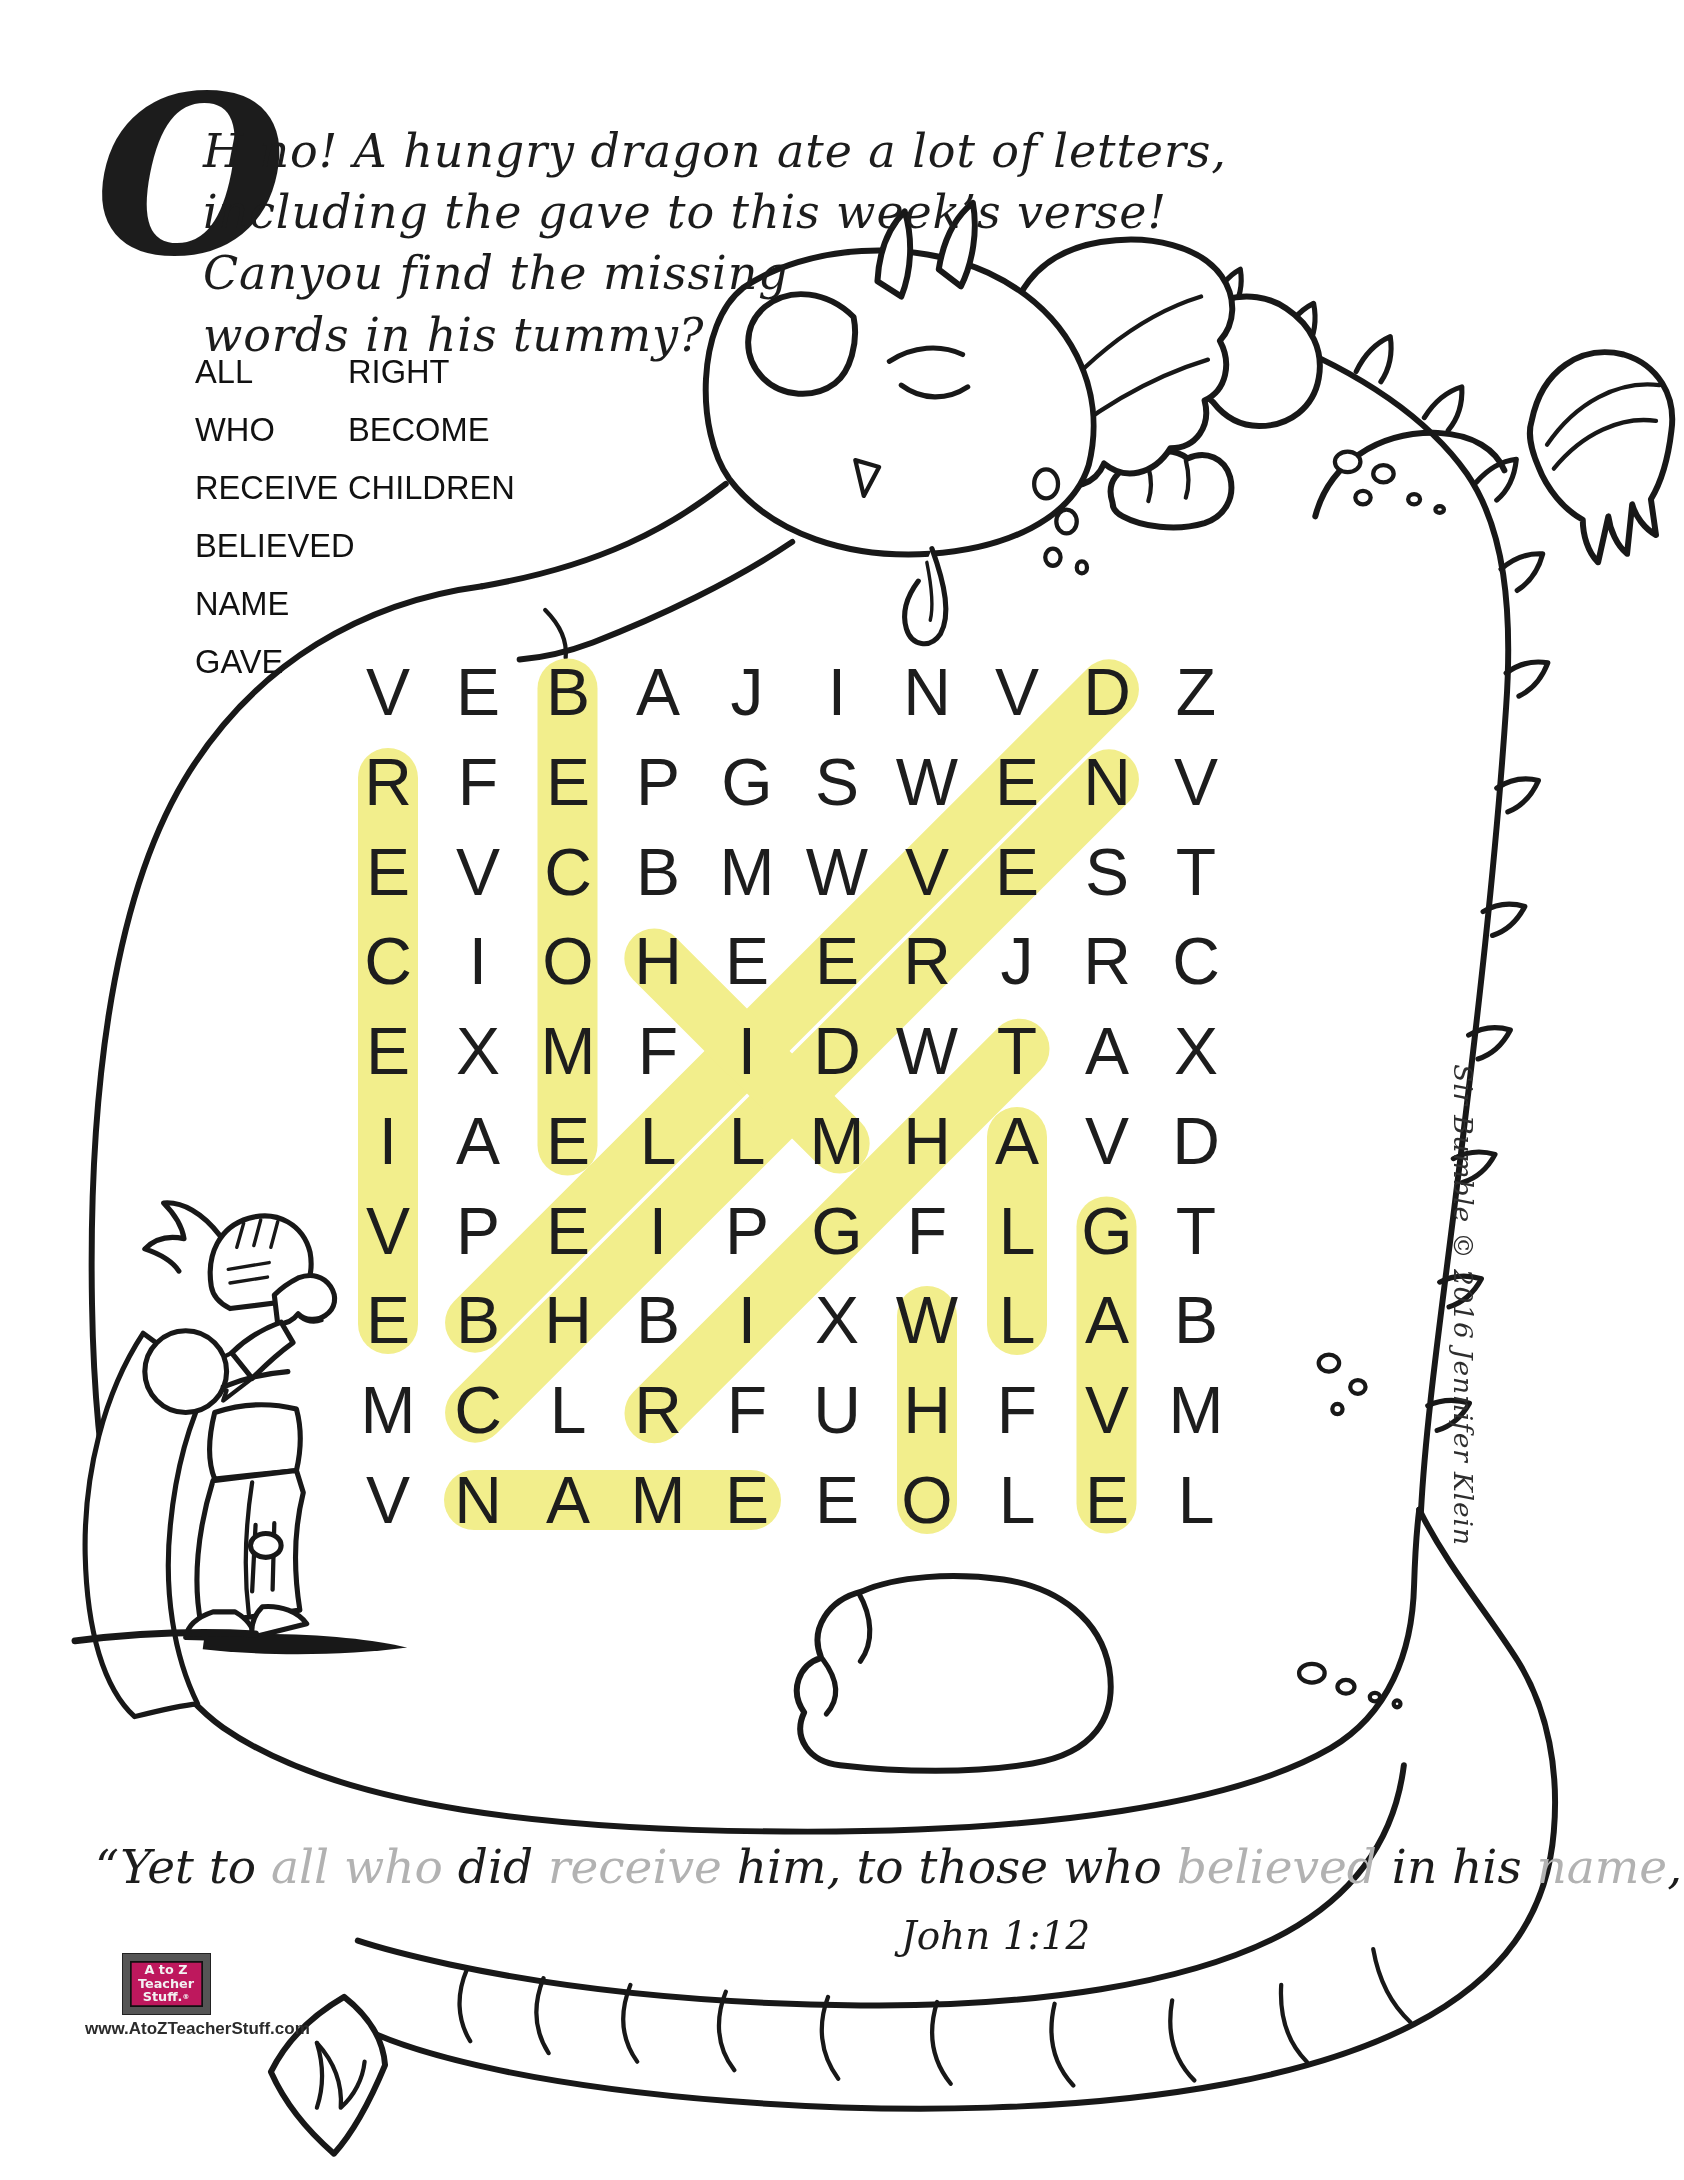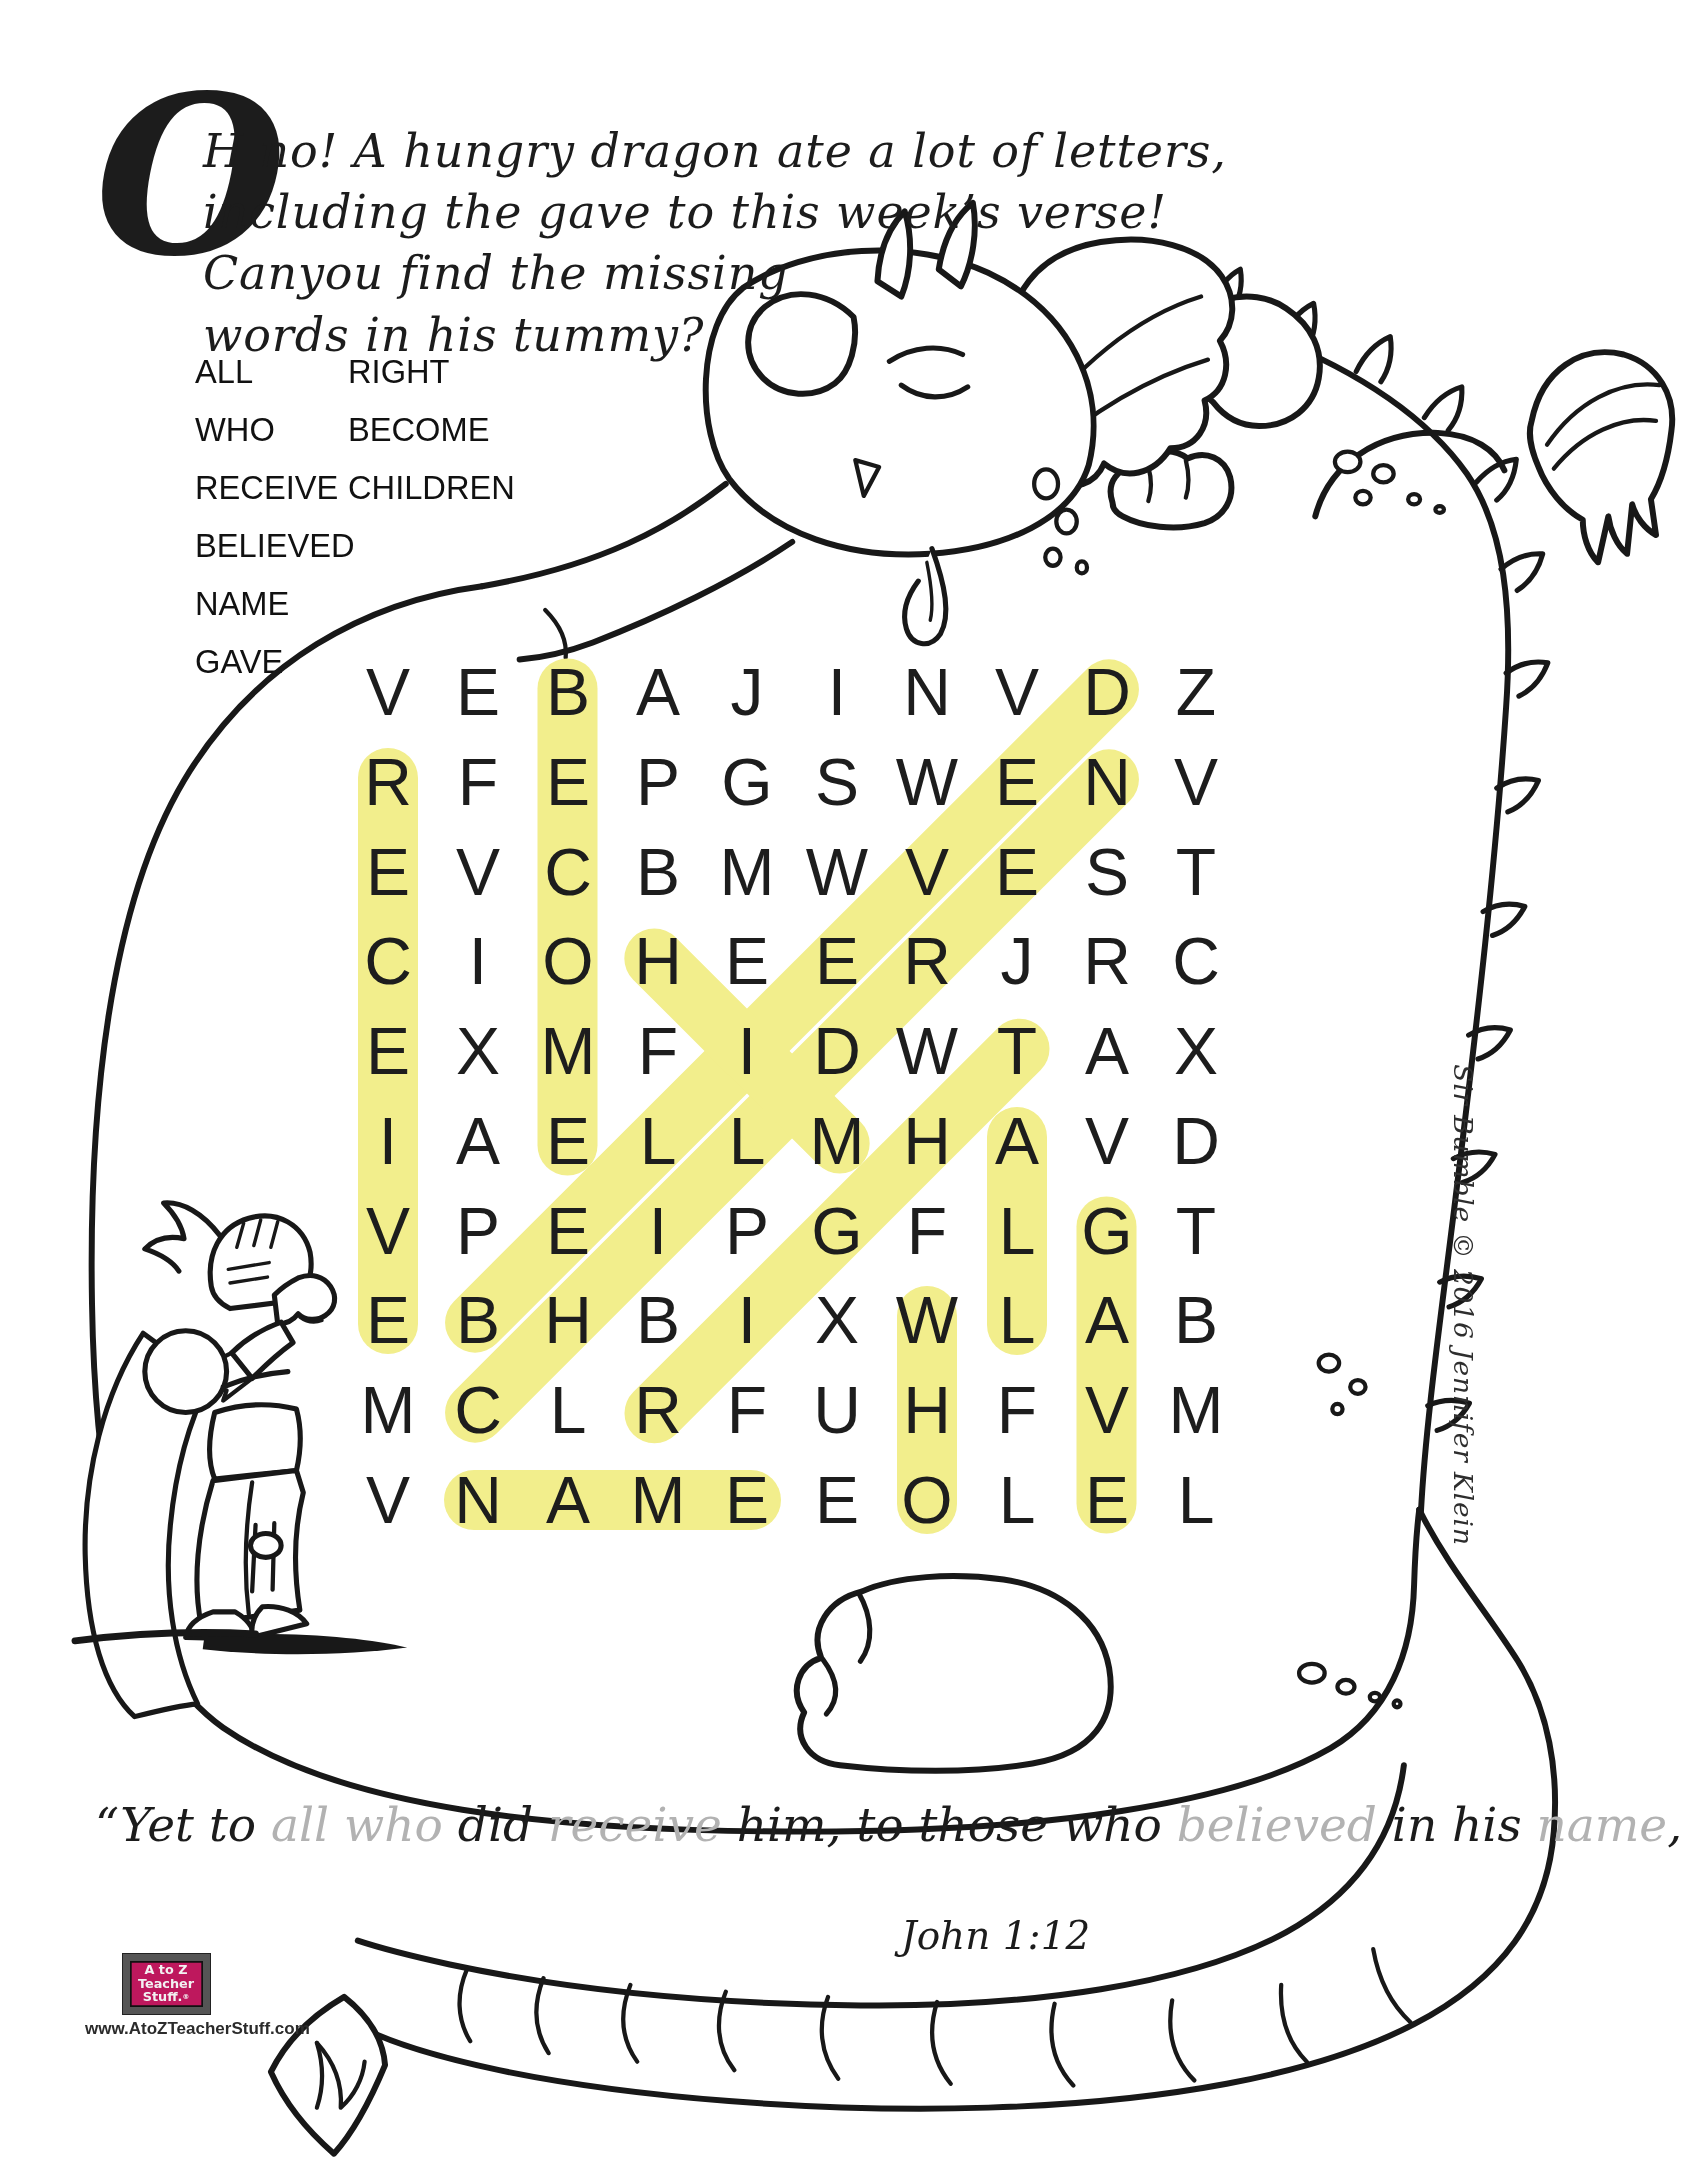--- a/index.html
+++ b/index.html
@@ -330,21 +330,21 @@
       <div class="cell" style="left: 523px; top: 1455px;">A</div>
       <div class="cell" style="left: 613px; top: 1455px;">M</div>
       <div class="cell" style="left: 702px; top: 1455px;">E</div>
       <div class="cell" style="left: 792px; top: 1455px;">E</div>
       <div class="cell" style="left: 882px; top: 1455px;">O</div>
       <div class="cell" style="left: 972px; top: 1455px;">L</div>
       <div class="cell" style="left: 1062px; top: 1455px;">E</div>
       <div class="cell" style="left: 1151px; top: 1455px;">L</div>
     </div>
 
-  <div class="txt verse-line" id="verse-line1" style="left:95px;top:1799px;"><span>“Yet to </span><span class="grey">all who</span><span> did </span><span class="grey">receive</span><span> him, to those who </span><span class="grey">believed</span><span> in his </span><span class="grey">name</span><span>,</span></div>
+  <div class="txt verse-line" id="verse-line1" style="left:95px;top:1841px;"><span>“Yet to </span><span class="grey">all who</span><span> did </span><span class="grey">receive</span><span> him, to those who </span><span class="grey">believed</span><span> in his </span><span class="grey">name</span><span>,</span></div>
   <div class="txt" id="verse-ref" style="left:901px;top:1913px;">John 1:12</div>
 
   <div class="txt" id="attribution">Sir Bumble © 2016 Jennifer Klein</div>
 
   <div class="txt" id="logo">
     <div id="logo-board">
       <div class="board-line">A to Z</div>
       <div class="board-line">Teacher</div>
       <div class="board-line"><span>Stuff.</span><span class="reg">®</span></div>
     </div>

